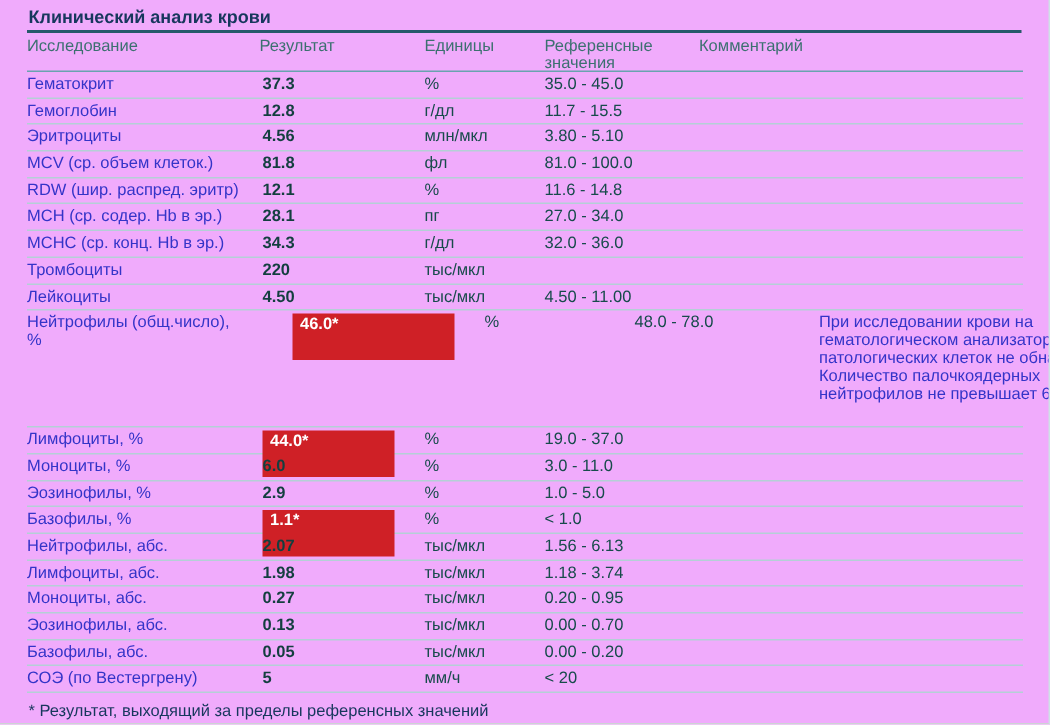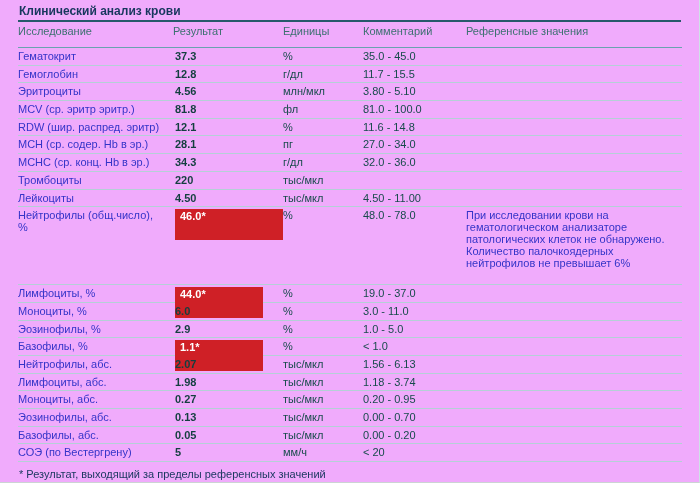--- a/index.html
+++ b/index.html
@@ -43,20 +43,21 @@
     min-height: 17.7px;
     height: 17.7px;
     border-bottom: 1px solid #b4cfd6;
     font-size: 11px;
     line-height: 12px;
     padding-top: 2px;
   }
   .row.has-comment {
     height: 78px;
     min-height: 78px;
+    gap: 20px;
   }
   .cell-name {
     color: #3434c8;
     padding-right: 8px;
   }
   .cell-result {
     color: #133f3f;
     font-weight: bold;
     padding-left: 2px;
   }
@@ -87,22 +88,22 @@
 <body>
 
 <div class="page">
 
   <div class="title">Клинический анализ крови</div>
 
   <div class="grid-row header-row">
     <div class="hcell">Исследование</div>
     <div class="hcell">Результат</div>
     <div class="hcell">Единицы</div>
+    <div class="hcell">Референсные значения</div>
     <div class="hcell">Комментарий</div>
-    <div class="hcell">Референсные значения</div>
   </div>
 
   <div>
       <div class="grid-row row">
       <div class="cell-name">Гематокрит</div>
       <div class="cell-result"><span class="val">37.3</span></div>
       <div class="cell-units">%</div>
       <div class="cell-ref">35.0 - 45.0</div>
       <div class="cell-comment"></div>
     </div>
@@ -114,21 +115,21 @@
       <div class="cell-comment"></div>
     </div>
       <div class="grid-row row">
       <div class="cell-name">Эритроциты</div>
       <div class="cell-result"><span class="val">4.56</span></div>
       <div class="cell-units">млн/мкл</div>
       <div class="cell-ref">3.80 - 5.10</div>
       <div class="cell-comment"></div>
     </div>
       <div class="grid-row row">
-      <div class="cell-name">MCV (ср. эритр эритр.)</div>
+      <div class="cell-name">MCV (ср. объем клеток.)</div>
       <div class="cell-result"><span class="val">81.8</span></div>
       <div class="cell-units">фл</div>
       <div class="cell-ref">81.0 - 100.0</div>
       <div class="cell-comment"></div>
     </div>
       <div class="grid-row row">
       <div class="cell-name">RDW (шир. распред. эритр)</div>
       <div class="cell-result"><span class="val">12.1</span></div>
       <div class="cell-units">%</div>
       <div class="cell-ref">11.6 - 14.8</div>

